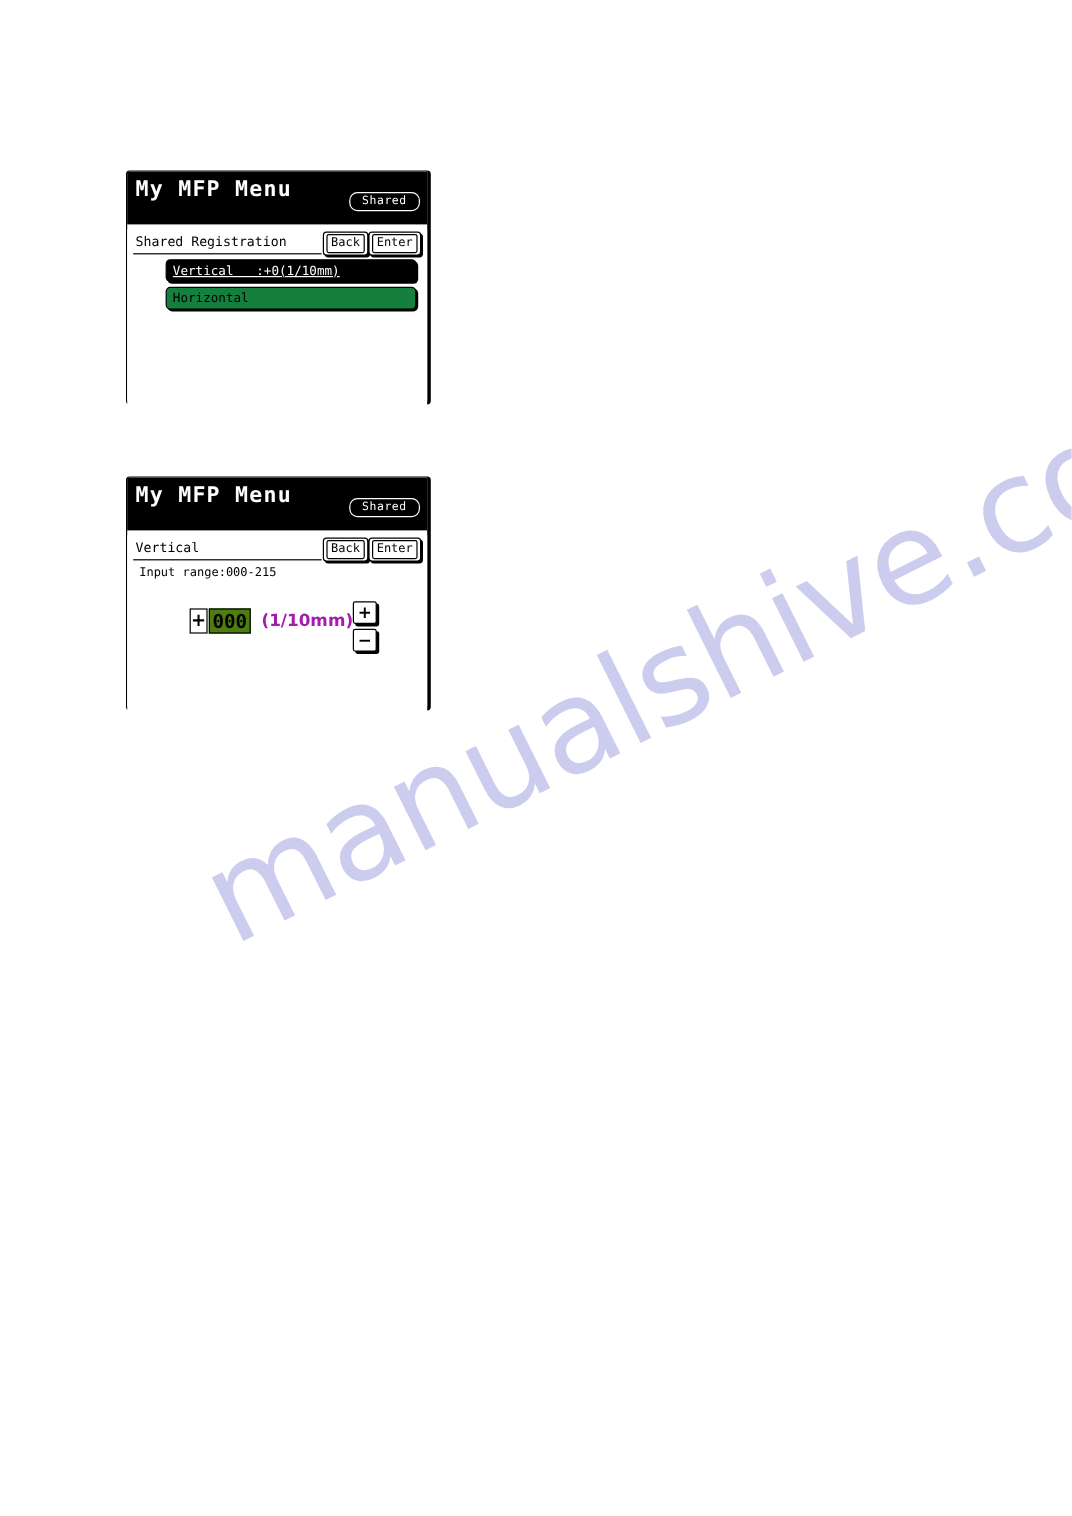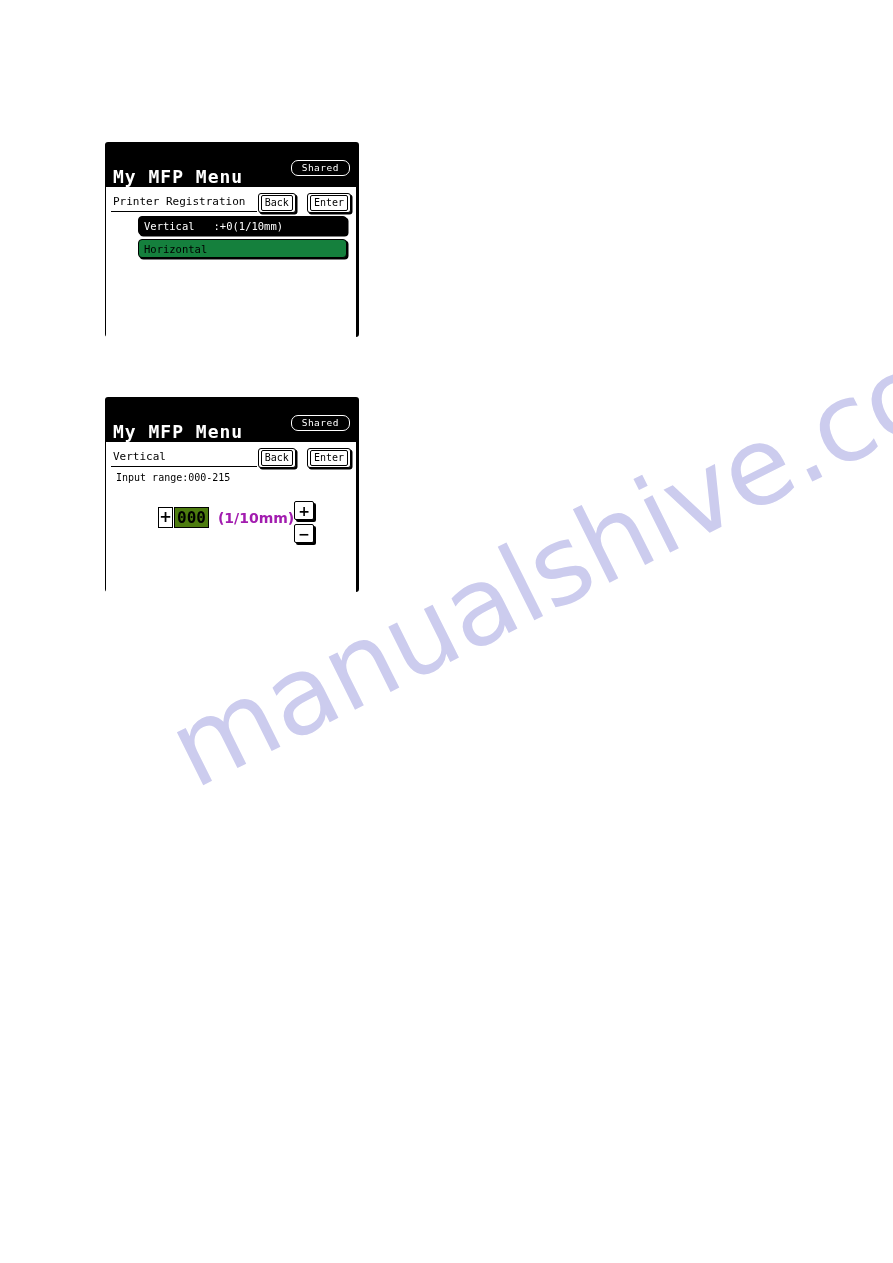--- a/index.html
+++ b/index.html
@@ -53,21 +53,21 @@
   }
   #panel-1 { left: 105px; top: 142px; height: 195px; }
   #panel-2 { left: 105px; top: 397px; height: 195px; }
 
   
   .titlebar {
     background: #000000;
     height: 44px;
     position: relative;
     display: flex;
-    align-items: flex-end;
+    align-items: flex-start;
     padding: 5px 7px 0 7px;
     box-sizing: border-box;
   }
   .title-text {
     color: #ffffff;
     font-family: "DejaVu Sans Mono", "Liberation Mono", monospace;
     font-size: 18px;
     font-weight: bold;
     letter-spacing: 1px;
     line-height: 20px;
@@ -112,21 +112,21 @@
     color: #000000;
     border-bottom: 1.2px solid #000000;
     line-height: 17px;
     height: 18px;
     padding-left: 2px;
     white-space: nowrap;
     overflow: hidden;
   }
   .header-buttons {
     display: flex;
-    gap: 11px;
+    gap: 0;
     margin-left: 1px;
     align-items: center;
   }
   .hdr-btn {
     border: 1.2px solid #000000;
     border-radius: 3px;
     background: #ffffff;
     padding: 1px 2px;
     line-height: 0;
     box-shadow: 1.5px 1.5px 0 #000000;
@@ -160,20 +160,21 @@
     color: #000000;
     box-sizing: border-box;
     box-shadow: 1.5px 1.5px 0 #000000;
     margin-bottom: 4px;
     white-space: pre;
   }
   .list-row.selected {
     background: #000000;
     color: #ffffff;
     border-color: #000000;
+    text-decoration: underline;
   }
 
   
   .range-line {
     margin: 3px 0 0 10px;
     font-size: 10px;
     font-family: "DejaVu Sans Mono", "Liberation Mono", monospace;
     color: #000000;
     white-space: pre;
   }
@@ -265,21 +266,21 @@
 <div class="mfp-panel" id="panel-1">
 
   <div class="titlebar">
     <div class="title-text">My MFP Menu</div>
     <div class="shared-badge">Shared</div>
   </div>
 
   <div class="screen">
 
     <div class="screen-header">
-      <div class="screen-title">Printer Registration</div>
+      <div class="screen-title">Shared Registration</div>
       <div class="header-buttons">
         <div class="hdr-btn">
           <span>Back</span>
         </div>
         <div class="hdr-btn">
           <span>Enter</span>
         </div>
       </div>
     </div>
 

